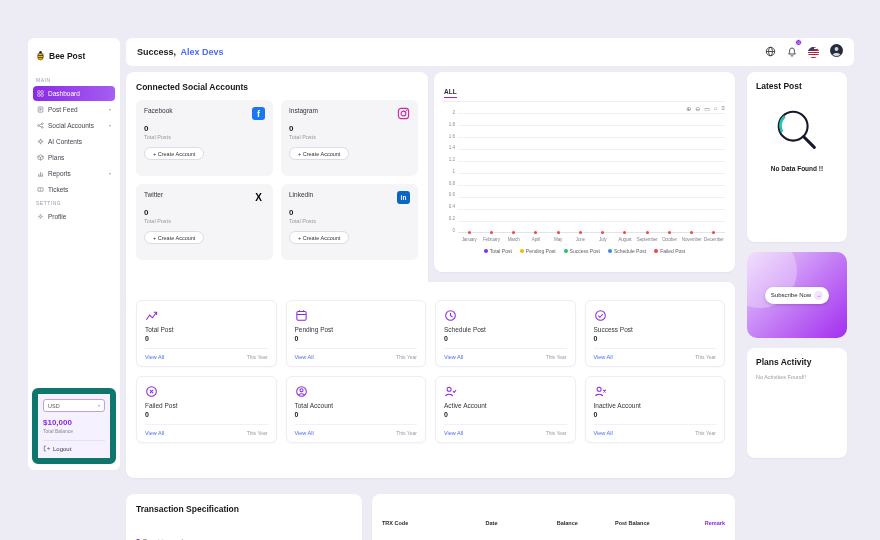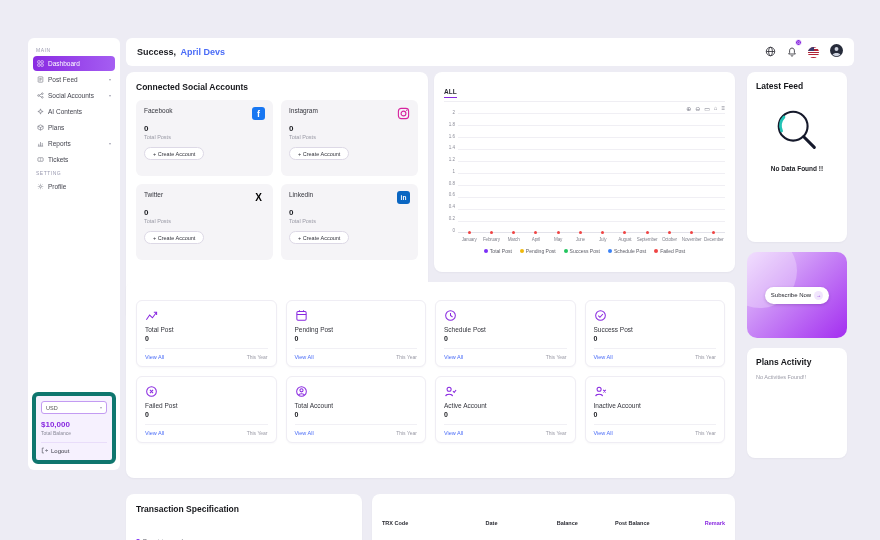--- a/index.html
+++ b/index.html
@@ -11,21 +11,21 @@
   
   .sidebar { position: absolute; left: 28px; top: 38px; width: 92px; height: 432px; background: #fff; border-radius: 6px; padding: 6px 5px; }
   .logo { display: flex; align-items: center; gap: 3px; padding: 3px 2px 9px; }
   .logo-text { font-size: 8.5px; font-weight: bold; color: #1a1a1a; }
   .sec-label { font-size: 5px; color: #9a9ab0; letter-spacing: .5px; margin: 3px 3px 3px; }
   .nav-item { display: flex; align-items: center; gap: 4px; font-size: 6.5px; color: #44454f; padding: 4px 4px; border-radius: 4px; margin-bottom: 1px; cursor: pointer; }
   .nav-item .nicon { display: inline-flex; color: #6b6c78; }
   .nav-item.active { background: linear-gradient(90deg, #8a2be2, #a55ef2); color: #fff; }
   .nav-item.active .nicon { color: #fff; }
   .chev { margin-left: auto; font-size: 4px; color: #a5a5b5; }
-  .wallet { position: absolute; left: 4px; right: 4px; bottom: 6px; background: #f6f1fe; border: 4px solid #0f766e; border-radius: 6px; padding: 5px; }
+  .wallet { position: absolute; left: 4px; right: 4px; bottom: 6px; background: #f6f1fe; border: 6px solid #0f766e; border-radius: 6px; padding: 5px; }
   .currency-select { background: #fff; border: 1px solid #c39bf2; border-radius: 3px; font-size: 5.5px; color: #555; padding: 2.5px 4px; display: flex; justify-content: space-between; align-items: center; margin-bottom: 6px; cursor: pointer; }
   .balance { color: #8929e0; font-weight: bold; font-size: 8px; }
   .balance-label { font-size: 5px; color: #8a8a98; margin: 1px 0 6px; }
   .logout { display: flex; align-items: center; gap: 3px; font-size: 6px; color: #3b3c45; border-top: 1px solid #e9ddfa; padding-top: 4px; cursor: pointer; }
 
   
   .topbar { position: absolute; left: 126px; top: 38px; width: 728px; height: 28px; background: #fff; border-radius: 6px; display: flex; align-items: center; justify-content: space-between; padding: 0 11px; }
   .welcome { font-size: 9px; font-weight: bold; color: #1c1d22; }
   .uname { color: #4a6cf7; margin-left: 2px; }
   .top-icons { display: flex; align-items: center; gap: 11px; }
@@ -100,20 +100,32 @@
   .translog { left: 372px; top: 494px; width: 363px; height: 90px; padding: 10px; }
   .trx-head { display: grid; grid-template-columns: 1.6fr 1.1fr 0.9fr 1fr 0.7fr; font-size: 5.5px; font-weight: bold; color: #2a2b33; margin-top: 16px; }
   .trx-head span:last-child { text-align: right; color: #8929e0; }
 </style>
 </head>
 <body>
 
 <div class="screen">
 
   <aside class="sidebar">
+    <div class="logo">
+      <span>
+        <svg viewBox="0 0 12 12" width="11" height="11">
+            <ellipse cx="3" cy="4" rx="1.9" ry="1" fill="#dfe6f3" transform="rotate(-28 3 4)"></ellipse>
+            <ellipse cx="9" cy="4" rx="1.9" ry="1" fill="#dfe6f3" transform="rotate(28 9 4)"></ellipse>
+            <ellipse cx="6" cy="7" rx="3.1" ry="3.9" fill="#f7b500" stroke="#222" stroke-width="0.6"></ellipse>
+            <path d="M3.1 6 H8.9 M3.4 8.2 H8.6" stroke="#222" stroke-width="0.8"></path>
+            <circle cx="6" cy="2.5" r="1.3" fill="#222"></circle>
+          </svg>
+      </span>
+      <span class="logo-text">Bee Post</span>
+    </div>
     <div class="sec-label">MAIN</div>
     <nav>
       <div class="nav-item active">
         <span class="nicon">
             <svg viewBox="0 0 12 12" width="7" height="7" fill="none" stroke="currentColor" stroke-width="1">
               <rect x="1.2" y="1.2" width="4" height="4" rx="0.8"></rect>
               <rect x="6.8" y="1.2" width="4" height="4" rx="0.8"></rect>
               <rect x="1.2" y="6.8" width="4" height="4" rx="0.8"></rect>
               <rect x="6.8" y="6.8" width="4" height="4" rx="0.8"></rect>
             </svg>
@@ -203,21 +215,21 @@
               <path d="M7.2 6 H11 M9.2 4 L11 6 L9.2 8"></path>
             </svg></span>
         <span>Logout</span>
       </div>
     </div>
   </aside>
 
   <header class="topbar">
     <div class="welcome">
       <span>Success,</span>
-      <span class="uname">April Devs</span>
+      <span class="uname">Alex Devs</span>
     </div>
     <div class="top-icons">
       <span><svg viewBox="0 0 12 12" width="11" height="11" fill="none" stroke="#2b2b33" stroke-width="0.9">
             <circle cx="6" cy="6" r="4.6"></circle>
             <ellipse cx="6" cy="6" rx="2.1" ry="4.6"></ellipse>
             <path d="M1.4 6 H10.6"></path>
           </svg></span>
       <span class="bell-wrap">
         <span><svg viewBox="0 0 12 12" width="10" height="10" fill="none" stroke="#2b2b33" stroke-width="1">
               <path d="M6 1.3 C4 1.3 3.1 2.8 3.1 4.6 V6.8 L2 8.4 H10 L8.9 6.8 V4.6 C8.9 2.8 8 1.3 6 1.3 Z"></path>
@@ -356,21 +368,21 @@
           <span>Schedule Post</span>
         </span>
       <span class="lg">
           <i class="ld c4"></i>
           <span>Failed Post</span>
         </span>
     </div>
   </section>
 
   <section class="card latest-post">
-    <div class="card-title">Latest Feed</div>
+    <div class="card-title">Latest Post</div>
     <svg class="magnifier" viewBox="0 0 52 52" width="50" height="50">
       <circle cx="22" cy="22" r="15" fill="none" stroke="#15192b" stroke-width="2.2"></circle>
       <path d="M10 27 A13.5 13.5 0 0 1 12.5 12.5" stroke="#22c3b6" stroke-width="2.8" fill="none" stroke-linecap="round"></path>
       <line x1="33" y1="33" x2="44" y2="44" stroke="#15192b" stroke-width="3.2" stroke-linecap="round"></line>
     </svg>
     <div class="empty-bold">No Data Found !!</div>
   </section>
 
   <div class="subscribe-banner">
     <button class="subscribe-btn">

